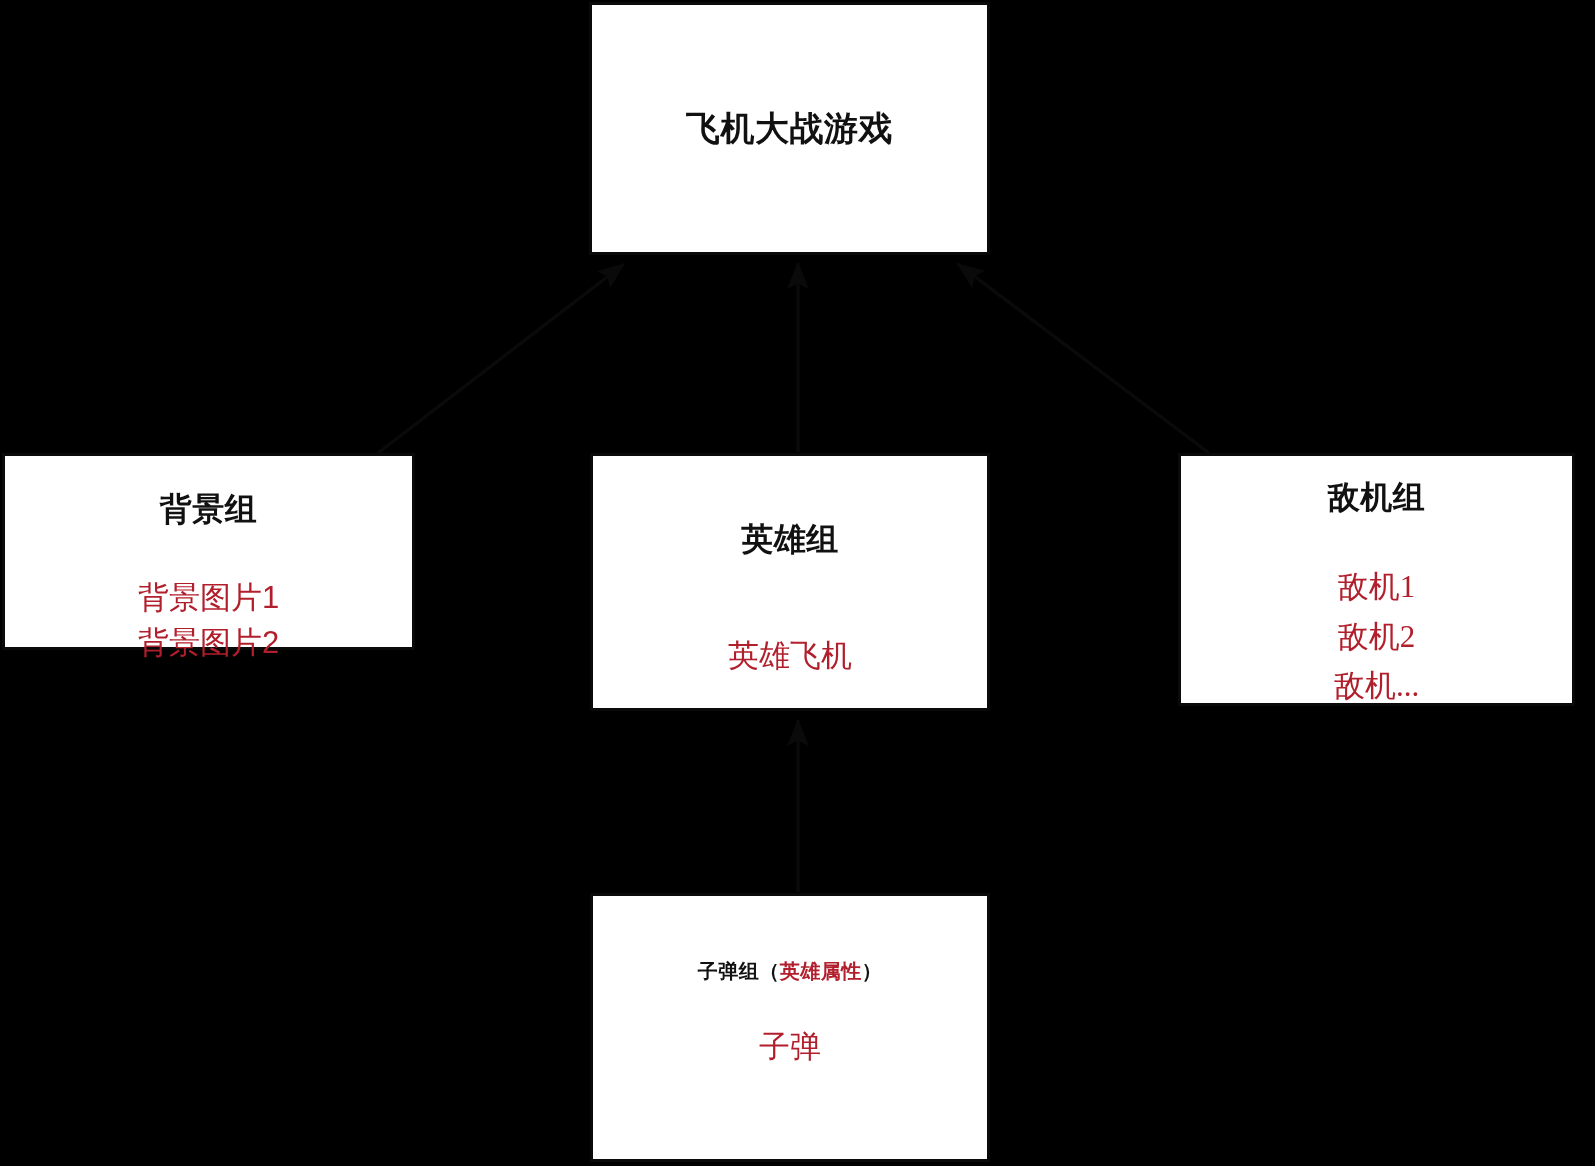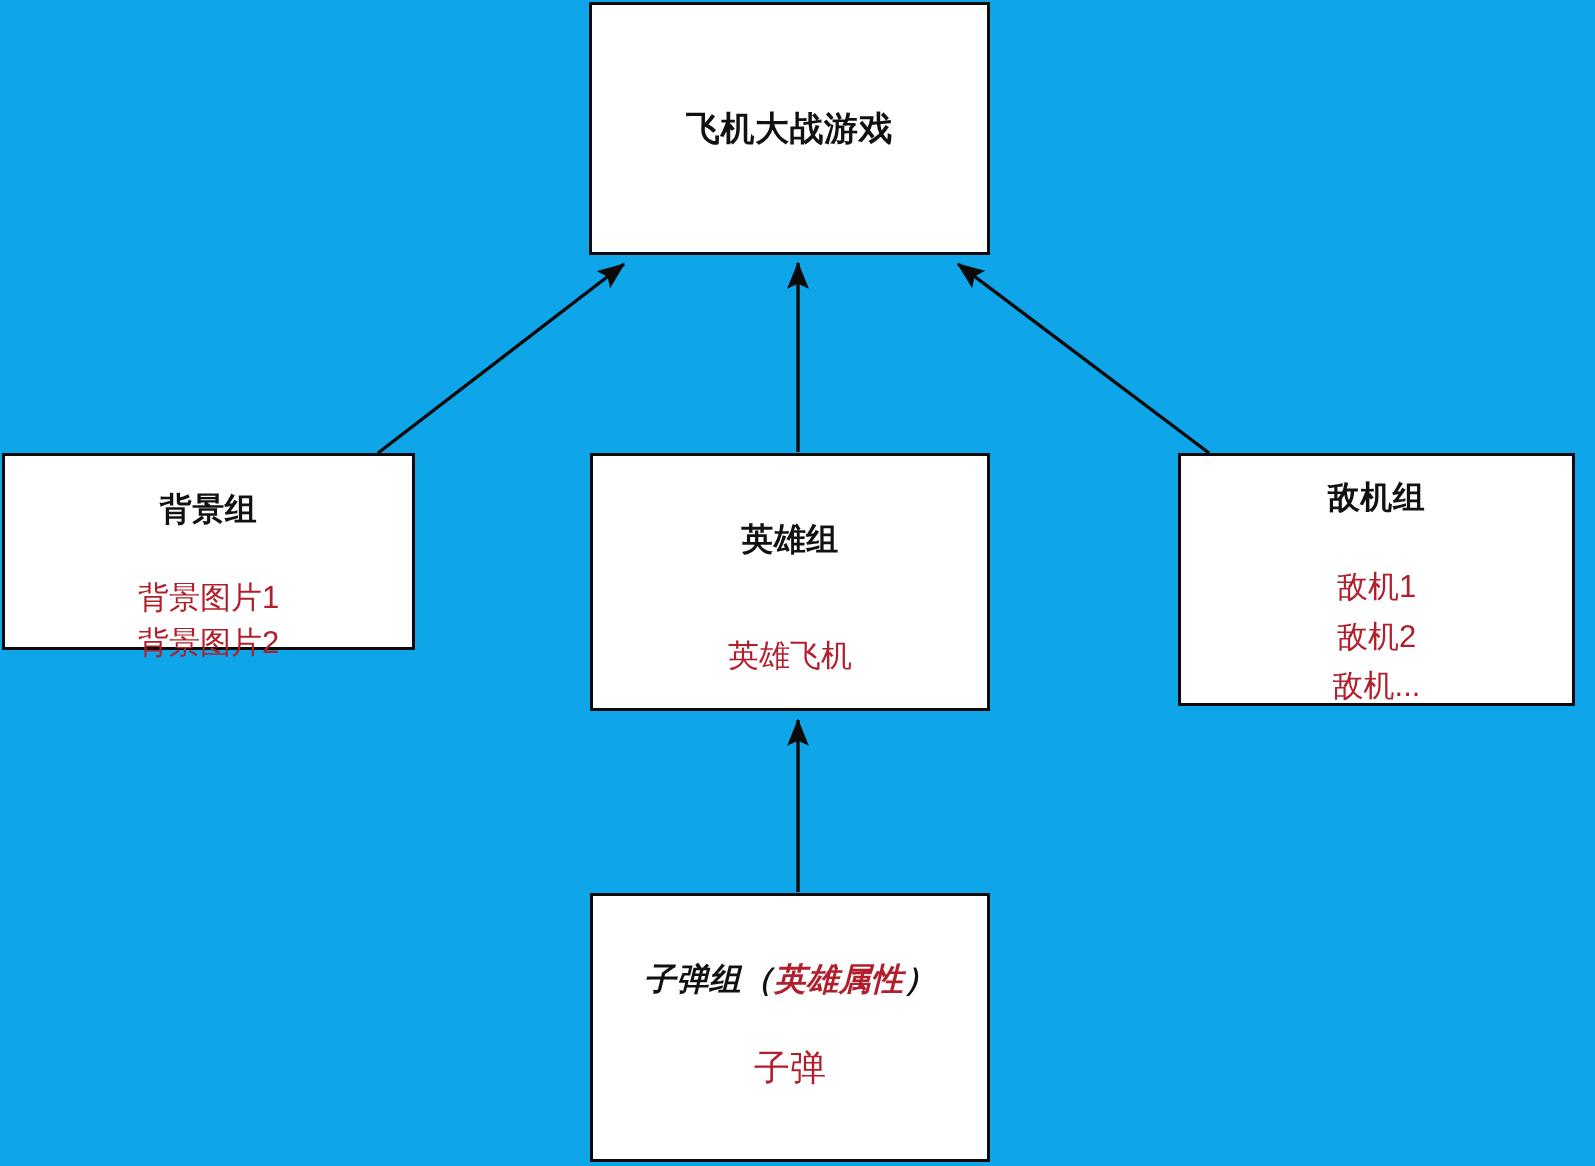--- a/index.html
+++ b/index.html
@@ -7,21 +7,21 @@
     padding: 0;
     background: #ffffff;
   }
   body {
     font-family: "Liberation Sans", "DejaVu Sans", sans-serif;
   }
   #canvas {
     position: relative;
     width: 1595px;
     height: 1166px;
-    background: #0ea5e9;
+    background: #000000;
     overflow: hidden;
   }
   .node {
     position: absolute;
     box-sizing: border-box;
     border: 3px solid #0a0a0a;
     background: #ffffff;
     display: flex;
     flex-direction: column;
     align-items: center;
@@ -80,35 +80,36 @@
   #node-hero .node-title { font-size: 32px; }
   #node-hero .node-items { margin-top: 33px; line-height: 1.45; }
   #node-hero .node-item { font-size: 31px; }
 
   #node-enemy {
     left: 1178px;
     top: 453px;
     width: 397px;
     height: 253px;
     padding-top: 20px;
+    font-family: Liberation Serif, serif;
   }
   #node-enemy .node-title { font-size: 32px; }
   #node-enemy .node-items { margin-top: 42px; line-height: 1.6; }
   #node-enemy .node-item { font-size: 31px; }
 
   #node-bullet {
     left: 590px;
     top: 893px;
     width: 400px;
     height: 269px;
     padding-top: 62px;
   }
-  #node-bullet .node-title { font-size: 32px; font-style: italic; }
+  #node-bullet .node-title { font-size: 20px; }
   #node-bullet .node-items { margin-top: 40px; line-height: 1.45; }
-  #node-bullet .node-item { font-size: 36px; }
+  #node-bullet .node-item { font-size: 31px; }
 
   #edges {
     position: absolute;
     left: 0;
     top: 0;
     width: 1595px;
     height: 1166px;
     z-index: 1;
     pointer-events: none;
   }

